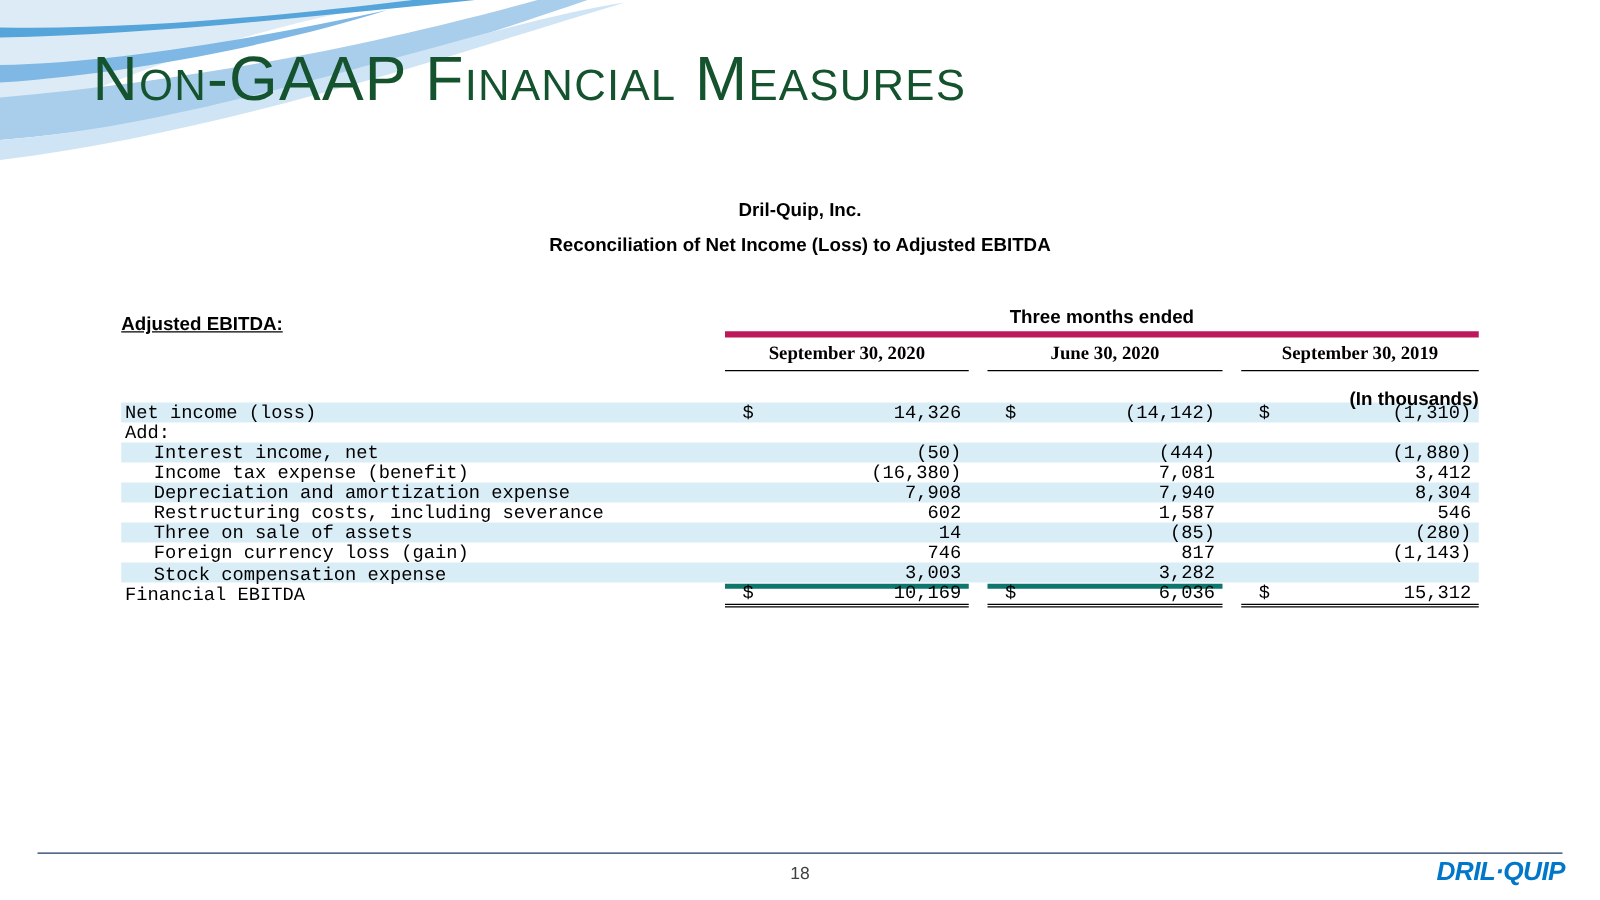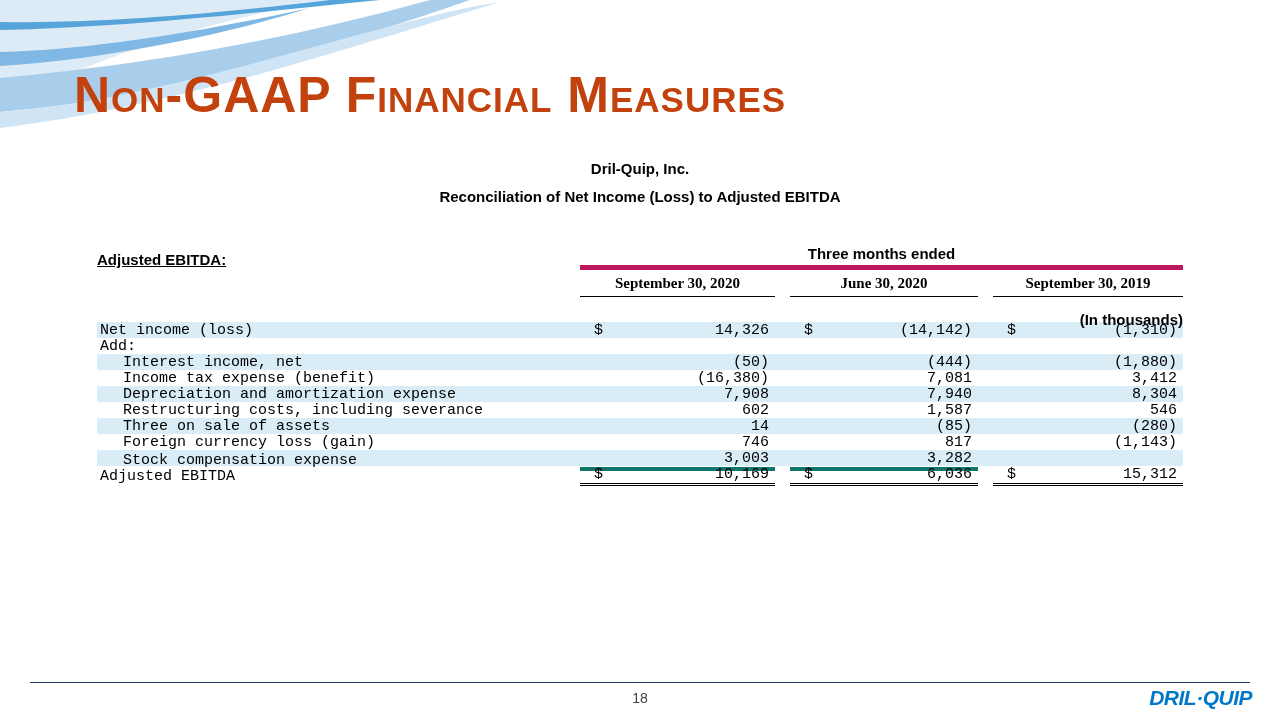--- a/index.html
+++ b/index.html
@@ -6,22 +6,22 @@
   html,body { background:#888; }
   body { width:1280px; }
   .slide {
     position:relative; width:1280px; height:720px; background:#ffffff;
     font-family:"Liberation Sans", sans-serif; color:#000; overflow:hidden;
     margin:0 auto;
   }
   .wave { position:absolute; top:0; left:0; line-height:0; }
   .title {
     position:absolute; left:74px; top:34px;
-    font-size:50px; font-weight:700; font-variant:small-caps;
-    letter-spacing:1px; color:#c2410c; white-space:nowrap;margin-top:32px;
+    font-size:50px; font-weight:400; font-variant:small-caps;
+    letter-spacing:1px; color:#14532d; white-space:nowrap;
   }
   .tablewrap { position:absolute; left:97px; top:160px; width:1086px; font-size:15px; }
   .t-company, .t-subtitle { text-align:center; font-weight:bold; font-size:15px; }
   .t-subtitle { margin-top:11px; }
   .grid {
     display:grid;
     grid-template-columns:483px 195px 15px 188px 15px 190px;
   }
   .headA { margin-top:40px; height:24px; align-items:end; }
   .section { font-weight:bold; text-decoration:underline; padding-bottom:2px; }
@@ -255,21 +255,21 @@
           </div>
     <div></div>
     <div class="val">
             <span class="cur"></span>
             <span class="num">3,282</span>
           </div>
     <div></div>
   </div>
 
   <div class="grid trow total">
-    <div class="rlabel">Adjusted EBITDA</div>
+    <div class="rlabel">Financial EBITDA</div>
     <div class="val">
             <span class="cur">$</span>
             <span class="num">10,169</span>
           </div>
     <div></div>
     <div class="val">
             <span class="cur">$</span>
             <span class="num">6,036</span>
           </div>
     <div></div>

